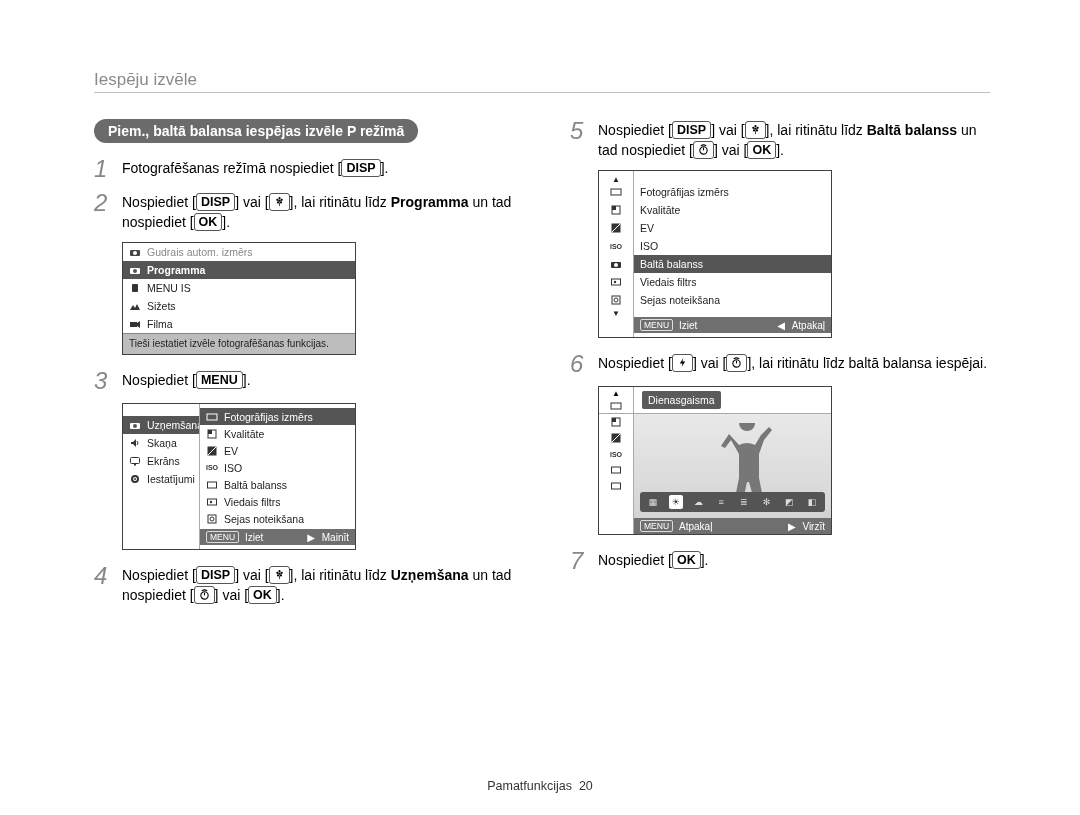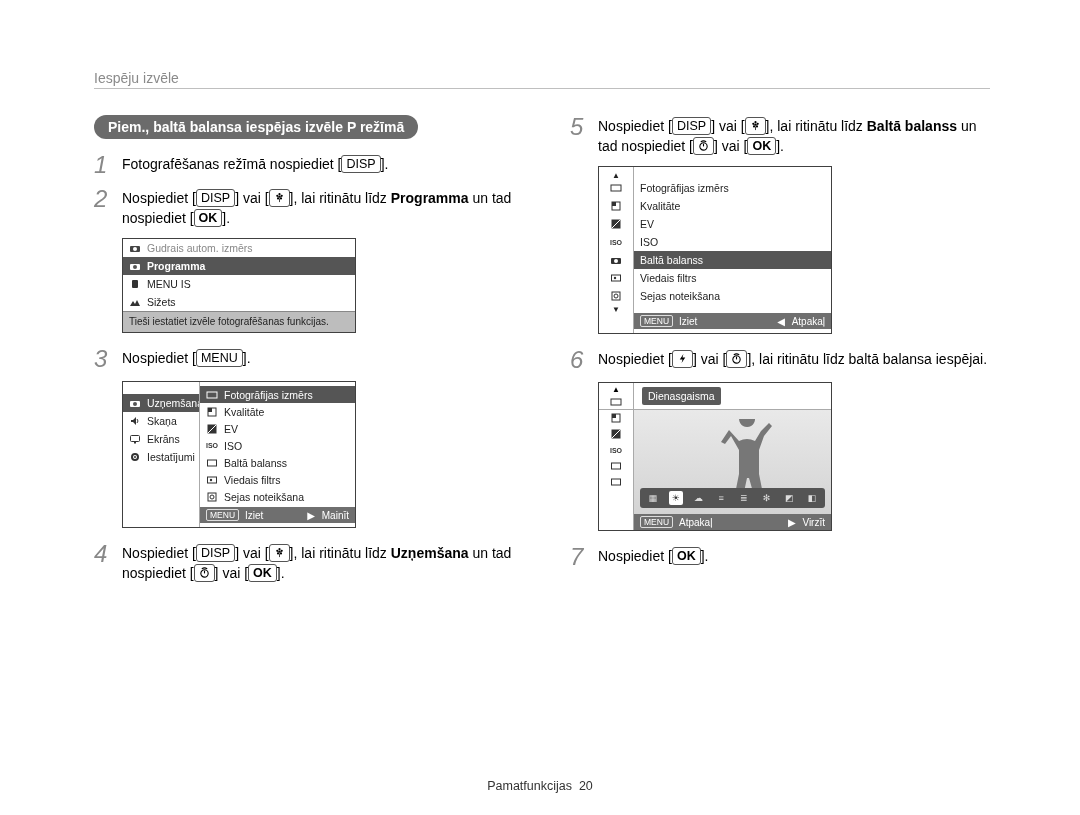--- a/index.html
+++ b/index.html
@@ -1,24 +1,24 @@
 <!DOCTYPE html>
 <html><head>
 <meta charset="utf-8">
 <style>
 html,body{margin:0;padding:0;background:#fff;color:#000;font-family:Arial,Helvetica,sans-serif;font-size:14px}
 .page{width:1080px;height:815px;position:relative;padding:70px 90px 0 94px;box-sizing:border-box}
-.hdr{color:#8a8a8a;font-size:14px;border-bottom:1px solid #bfbfbf;padding-bottom:2px;margin-bottom:26px}
+.hdr{color:#8a8a8a;font-size:17px;border-bottom:1px solid #bfbfbf;padding-bottom:2px;margin-bottom:26px}
 .cols{display:flex;gap:56px}
 .col{flex:1;min-width:0}
 .pill{display:inline-block;background:#6b6b6b;color:#fff;font-weight:bold;font-size:14px;border-radius:12px;padding:4px 14px;margin-bottom:14px}
 .step{display:flex;align-items:flex-start;margin-bottom:10px;line-height:1.4}
 .num{font-style:italic;font-size:24px;color:#888;width:24px;flex:0 0 24px;margin-right:4px;line-height:1}
 .body{flex:1;padding-top:2px}
-.btn{display:inline-block;border:1px solid #555;border-radius:3px;padding:0 4px;font-size:12.5px;font-weight:normal;line-height:16px;vertical-align:1px;background:#fff}
+.btn{display:inline-block;border:1px solid #555;border-radius:3px;padding:0 4px;font-size:12.5px;font-weight:bold;line-height:16px;vertical-align:1px;background:#fff}
 .btn.ok{font-weight:bold}
 b.em{font-weight:bold}
 .shot{border:1px solid #404040;font-size:10.5px;color:#222;background:#fff;margin:6px 0 14px 28px;display:flex}
 .shot .left{width:76px;border-right:0 solid #000;padding:4px 0;display:flex;flex-direction:column}
 .shot .right{flex:1;padding:4px 0}
 .srow{display:flex;align-items:center;height:18px;padding:0 6px;gap:6px}
 .srow.sel{background:#555;color:#fff}
 .srow.hi{background:#555;color:#fff;font-weight:bold}
 .ic{width:12px;height:12px;flex:0 0 12px;display:flex;align-items:center;justify-content:center;font-size:10px;color:#333}
 .ic svg{width:12px;height:12px}
@@ -115,20 +115,29 @@
               <span>MENU IS</span>
             </div>
           <div class="srow">
               <span class="ic">
                 <svg viewBox="0 0 12 12">
                   <path d="M1 10 L4 5 L6 8 L8 4 L11 10 Z" fill="#333"></path>
                 </svg>
               </span>
               <span>Sižets</span>
             </div>
+          <div class="srow">
+              <span class="ic">
+                <svg viewBox="0 0 12 12">
+                  <rect x="1" y="4" width="7" height="5" fill="#333"></rect>
+                  <path d="M8 5 L11 3 L11 10 L8 8 Z" fill="#333"></path>
+                </svg>
+              </span>
+              <span>Filma</span>
+            </div>
         </div>
         <div class="desc">Tieši iestatiet izvēle fotografēšanas funkcijas.</div>
       </div>
 
       
       <div class="step">
         <div class="num">3</div>
         <div class="body">
           <span>Nospiediet [</span><span class="btn">MENU</span><span>].</span>
         </div>

